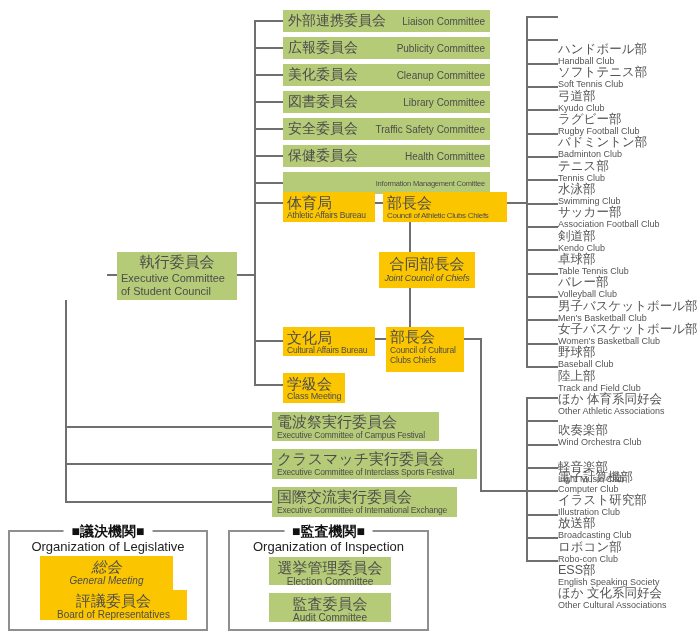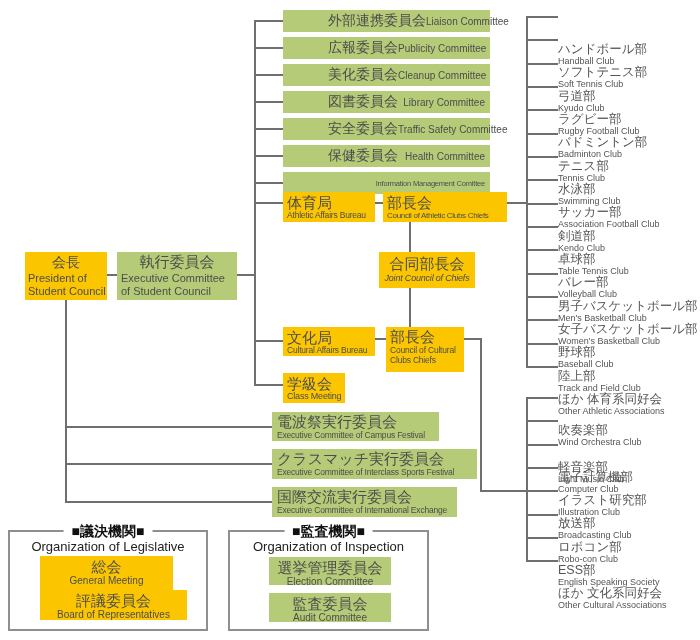--- a/index.html
+++ b/index.html
@@ -7,21 +7,21 @@
          font-family:"Liberation Sans","DejaVu Sans",sans-serif;overflow:hidden;}
   
   .hline{position:absolute;height:2px;background:#6f6f6f;}
   .vline{position:absolute;width:2px;background:#6f6f6f;}
   
   .obox{position:absolute;background:#fbc600;color:#4d4d4d;box-sizing:border-box;}
   .gbox{position:absolute;background:#b5cb78;color:#4d4d4d;box-sizing:border-box;}
   .pre{white-space:pre-line;}
   
   .committee{left:283px;width:207px;height:22px;display:flex;align-items:center;}
-  .committee .jp{font-size:14px;padding-left:5px;white-space:nowrap;margin-left:40px;}
+  .committee .jp{font-size:14px;padding-left:5px;white-space:nowrap;}
   .committee .en{margin-left:auto;font-size:10px;padding-right:5px;white-space:nowrap;}
   .committee:nth-child(7) .en{font-size:7.5px;letter-spacing:-0.2px;}
   
   .bureau{padding:2px 0 0 4px;}
   .bureau .jp{font-size:15px;line-height:17px;white-space:nowrap;}
   .bureau .en{font-size:8.5px;line-height:9.5px;letter-spacing:-0.2px;white-space:nowrap;}
   .bureau .en.xs{font-size:8px;letter-spacing:-0.3px;}
   
   .kaicho{left:25px;top:252px;width:82px;height:48px;}
   .kaicho .jp{font-size:14px;line-height:20px;text-align:center;}
@@ -116,25 +116,20 @@
       <div class="vline" style="left: 254px; top: 20px; height: 366px;"></div>
       <div class="vline" style="left: 65px; top: 300px; height: 203px;"></div>
       <div class="vline" style="left: 409px; top: 222px; height: 30px;"></div>
       <div class="vline" style="left: 409px; top: 288px; height: 39px;"></div>
       <div class="vline" style="left: 480px; top: 338px; height: 154px;"></div>
       <div class="vline" style="left: 526px; top: 16px; height: 352px;"></div>
       <div class="vline" style="left: 526px; top: 397px; height: 165px;"></div>
     </div>
 
 
-  <div class="obox kaicho">
-    <div class="jp">会長</div>
-    <div class="en pre">President of
-Student Council</div>
-  </div>
   <div class="gbox shikko">
     <div class="jp">執行委員会</div>
     <div class="en pre">Executive Committee
 of Student Council</div>
   </div>
 
   <div id="committees">
       <div class="gbox committee" style="top: 10px;">
         <div class="jp">外部連携委員会</div>
         <div class="en">Liaison Committee</div>
@@ -301,21 +296,21 @@
       <div class="club" style="top: 554px;">
         <div class="jp">ほか 文化系同好会</div>
         <div class="en">Other Cultural Associations</div>
       </div>
     </div>
 
   <div class="fbox leg-box">
     <div class="legend">■議決機関■</div>
     <div class="fs-en">Organization of Legislative</div>
     <div id="leg-items">
-        <div class="obox fs-item" style="left: 30px; top: 24px; width: 133px; height: 38px;">
+        <div class="obox fs-item" style="left: 30px; top: 24px; width: 133px; height: 38px; font-style: italic;">
           <div class="jp">総会</div>
           <div class="en">General Meeting</div>
         </div>
         <div class="obox fs-item" style="left: 30px; top: 58px; width: 147px; height: 30px;">
           <div class="jp">評議委員会</div>
           <div class="en">Board of Representatives</div>
         </div>
       </div>
   </div>
 

